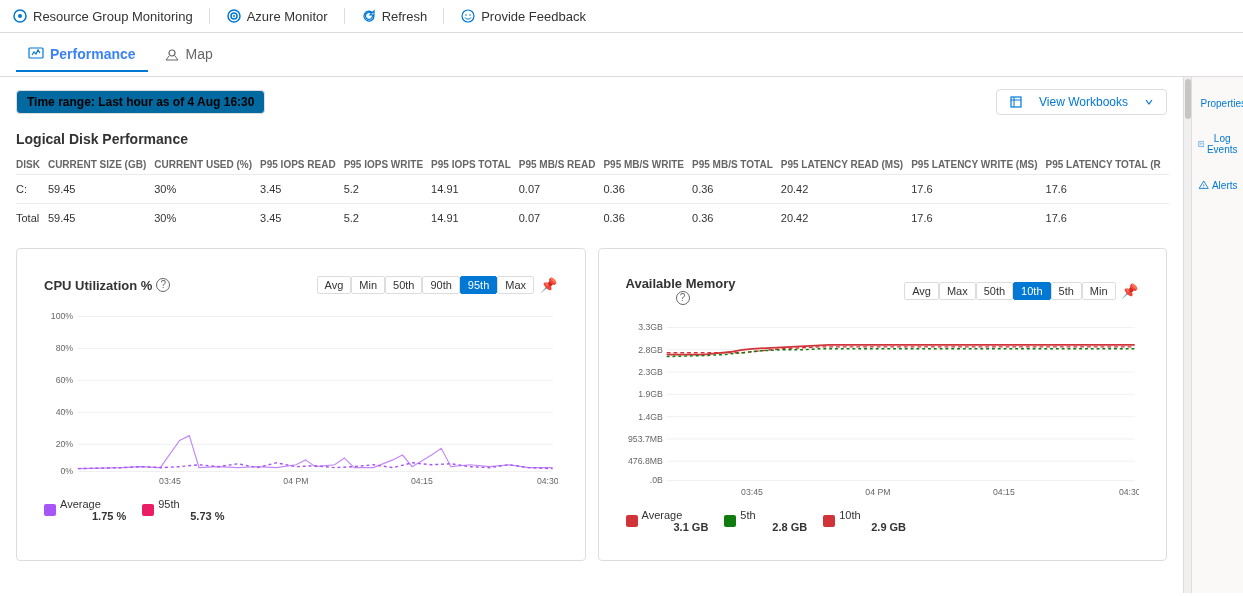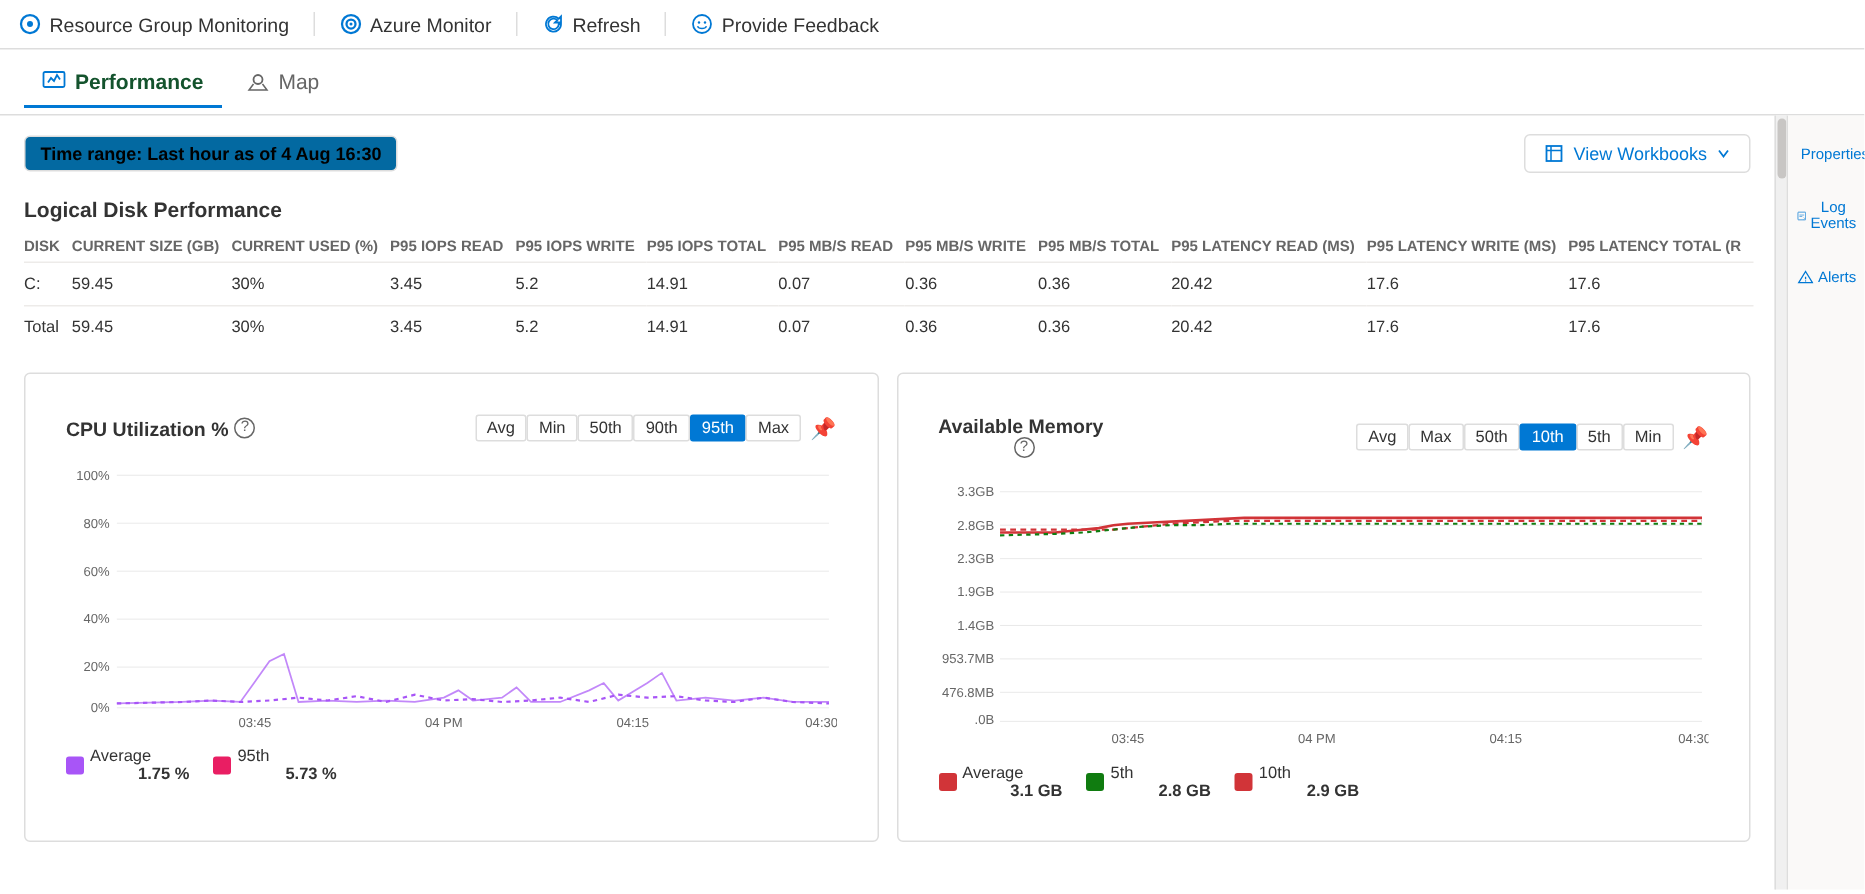--- a/index.html
+++ b/index.html
@@ -6,41 +6,41 @@
     body { font-family: 'Segoe UI', Arial, sans-serif; font-size: 12px; background: #fff; color: #333; width: 1243px; height: 596px; overflow: hidden; }
     
     
     .top-nav { display: flex; align-items: center; padding: 0 12px; height: 33px; border-bottom: 1px solid #ddd; gap: 16px; }
     .nav-item { display: flex; align-items: center; gap: 5px; font-size: 13px; color: #333; cursor: pointer; }
     .nav-separator { width: 1px; height: 16px; background: #ddd; }
     
     
     .tab-bar { display: flex; align-items: center; padding: 0 16px; height: 44px; border-bottom: 1px solid #ddd; gap: 4px; }
     .tab { display: flex; align-items: center; gap: 6px; padding: 8px 12px; cursor: pointer; font-size: 14px; color: #666; border-bottom: 2px solid transparent; }
-    .tab.active { color: #14532d; border-bottom: 2px solid #0078d4; font-weight: 600; }
+    .tab.active { color: #3b82f6; border-bottom: 2px solid #0078d4; font-weight: 600; }
     
     
     .main-content { display: flex; height: calc(596px - 80px); }
     
     .content-area { flex: 1; overflow-y: auto; padding: 12px 16px; }
     
     
     .right-sidebar { width: 52px; border-left: 1px solid #ddd; display: flex; flex-direction: column; align-items: center; padding: 8px 0; gap: 4px; background: #faf9f8; }
     .sidebar-btn { display: flex; flex-direction: row; align-items: center; gap: 3px; padding: 8px 4px; cursor: pointer; color: #0078d4; font-size: 10px; text-align: center; border-radius: 4px; width: 48px; }
     
     
     .scroll-track { width: 8px; background: #f0f0f0; border-left: 1px solid #ddd; }
     .scroll-thumb { width: 6px; height: 40px; background: #c8c6c4; margin: 2px auto; border-radius: 3px; }
     
     
     .time-range-bar { display: flex; justify-content: space-between; align-items: center; margin-bottom: 16px; }
     .time-range-btn { border: 1px solid #ddd; border-radius: 4px; padding: 4px 10px; font-size: 12px; cursor: pointer; background: #0369a1; }
     .time-range-btn span { font-weight: 600; }
     
-    .view-workbooks-btn { display: flex; align-items: center; gap: 6px; border: 1px solid #ddd; border-radius: 4px; padding: 5px 12px; font-size: 12px; cursor: pointer; background: #fff; color: #0078d4; }
+    .view-workbooks-btn { display: flex; align-items: center; gap: 16px; border: 1px solid #ddd; border-radius: 4px; padding: 5px 12px; font-size: 12px; cursor: pointer; background: #fff; color: #0078d4; }
     
     
     .section-title { font-size: 14px; font-weight: 700; margin-bottom: 8px; }
     .disk-table { width: 100%; border-collapse: collapse; font-size: 11px; margin-bottom: 16px; }
     .disk-table th { text-align: left; padding: 4px 8px 4px 0; color: #666; font-weight: 600; font-size: 10px; text-transform: uppercase; border-bottom: 1px solid #edebe9; white-space: nowrap; }
     .disk-table td { padding: 8px 8px 8px 0; border-bottom: 1px solid #edebe9; white-space: nowrap; }
     .disk-table tr:last-child td { border-bottom: none; }
     
     
     .charts-row { display: flex; gap: 12px; }

